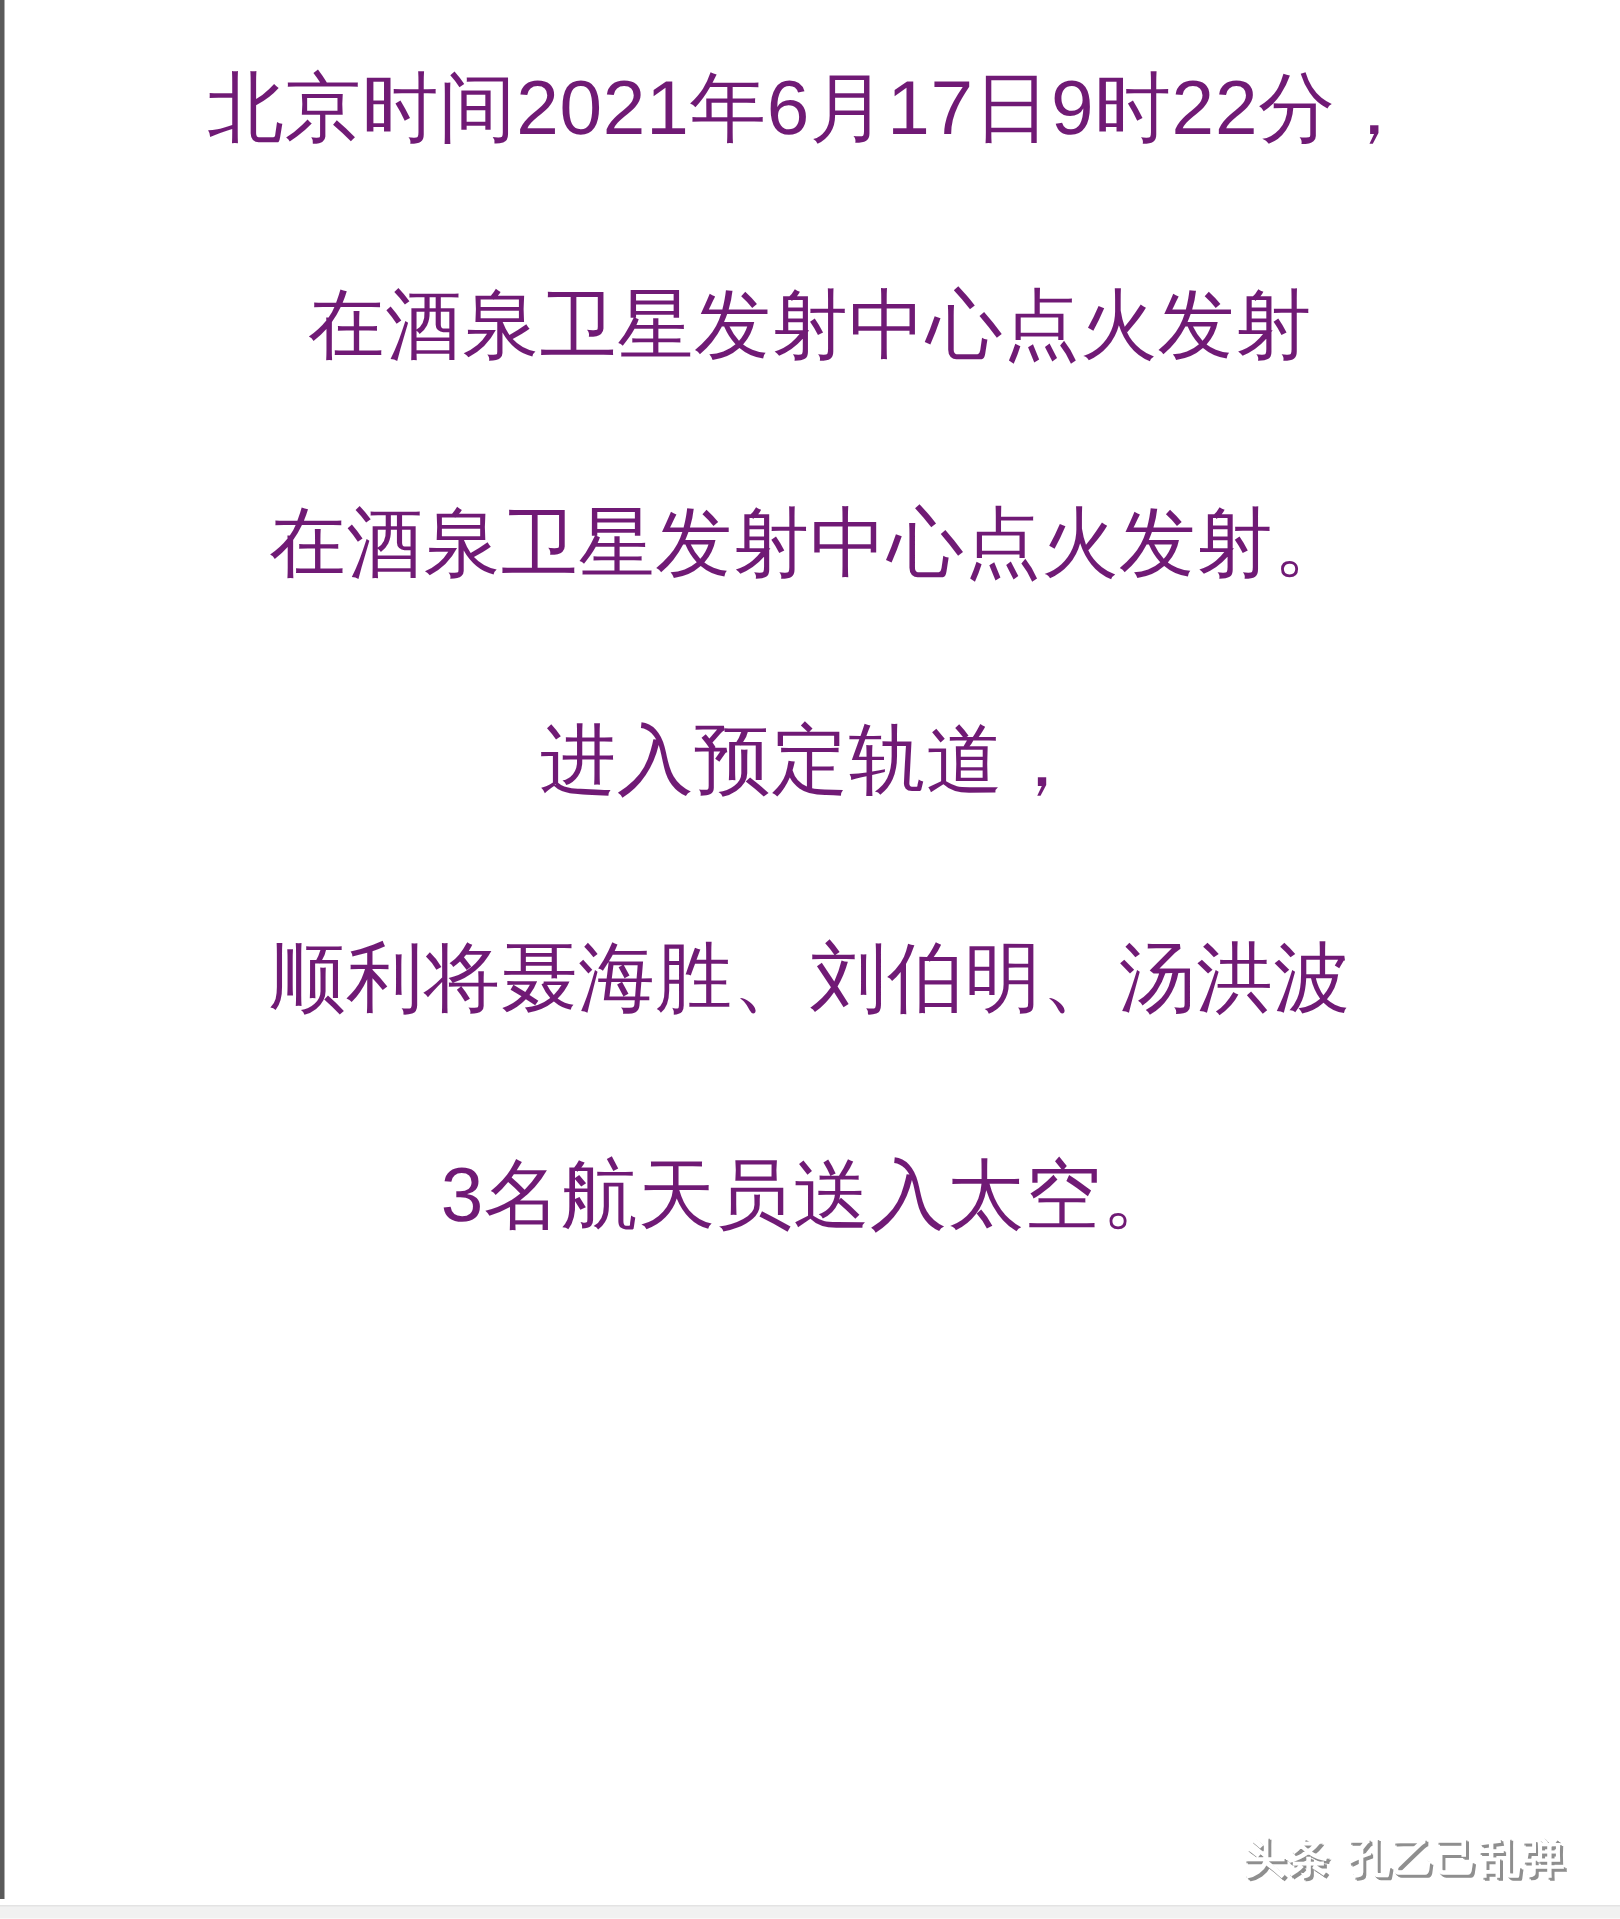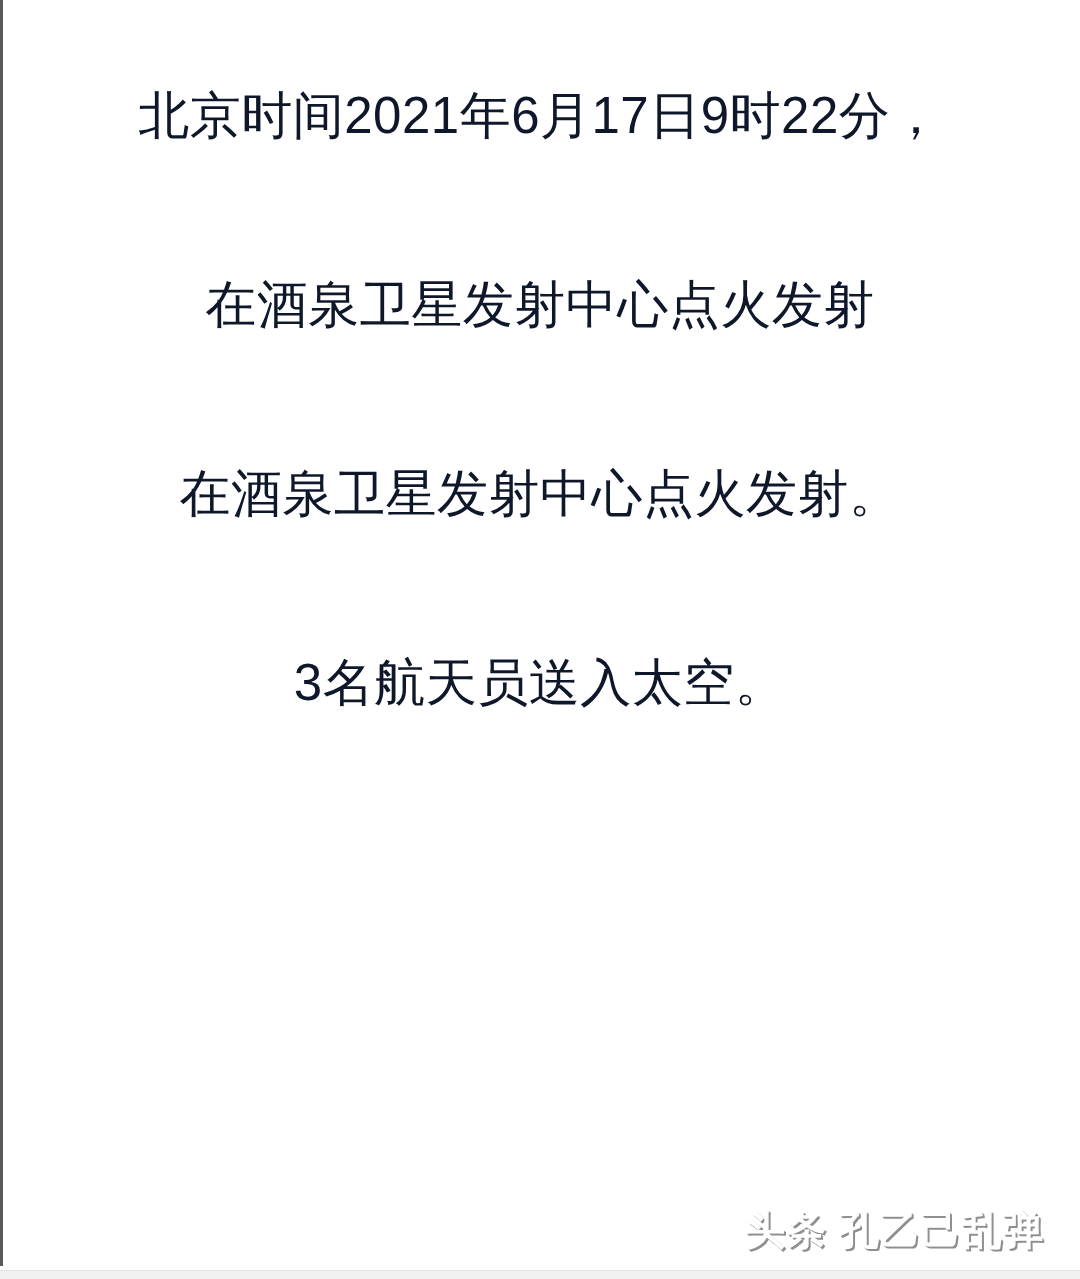--- a/index.html
+++ b/index.html
@@ -27,30 +27,29 @@
     top: 0;
     left: 0;
     right: 0;
   }
   .text-line {
     height: 145px;
     display: flex;
     align-items: center;
     justify-content: center;
     font-size: 51px;
-    color: #0f172a;
+    color: #701a75;
     white-space: nowrap;
     letter-spacing: 0.5px;
-    margin-top: 44px;
   }
   .watermark {
     position: absolute;
     right: 36px;
     bottom: 21px;
-    font-size: 40px;
+    font-size: 28px;
     font-weight: 700;
     color: #ffffff;
     white-space: nowrap;
     text-shadow: 2px 2px 0 #8f8f8f, 1px 1px 0 #9a9a9a;
     letter-spacing: 1px;
   }
   .watermark .wm-platform {
     margin-right: 12px;
   }
   .bottom-strip {
@@ -65,20 +64,22 @@
 </style>
 </head>
 <body>
 
 <div class="left-border"></div>
 
 <div class="text-block">
   <div class="text-line">北京时间2021年6月17日9时22分，</div>
   <div class="text-line">在酒泉卫星发射中心点火发射</div>
   <div class="text-line">在酒泉卫星发射中心点火发射。</div>
+  <div class="text-line">进入预定轨道，</div>
+  <div class="text-line">顺利将聂海胜、刘伯明、汤洪波</div>
   <div class="text-line">3名航天员送入太空。</div>
 </div>
 
 <div class="watermark">
   <span class="wm-platform">头条</span><span class="wm-author">孔乙己乱弹</span>
 </div>
 
 <div class="bottom-strip"></div>
 
 </body></html>

